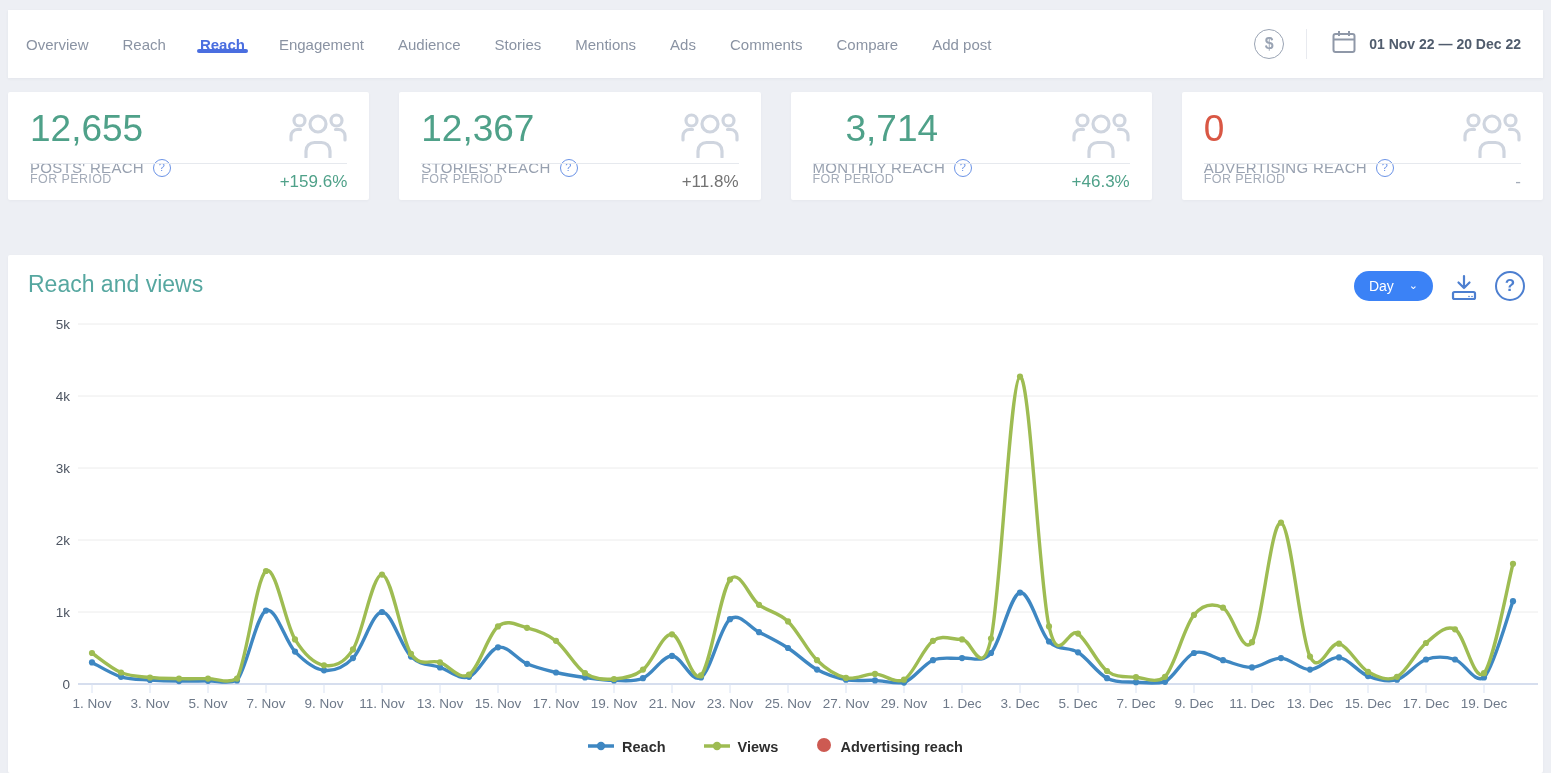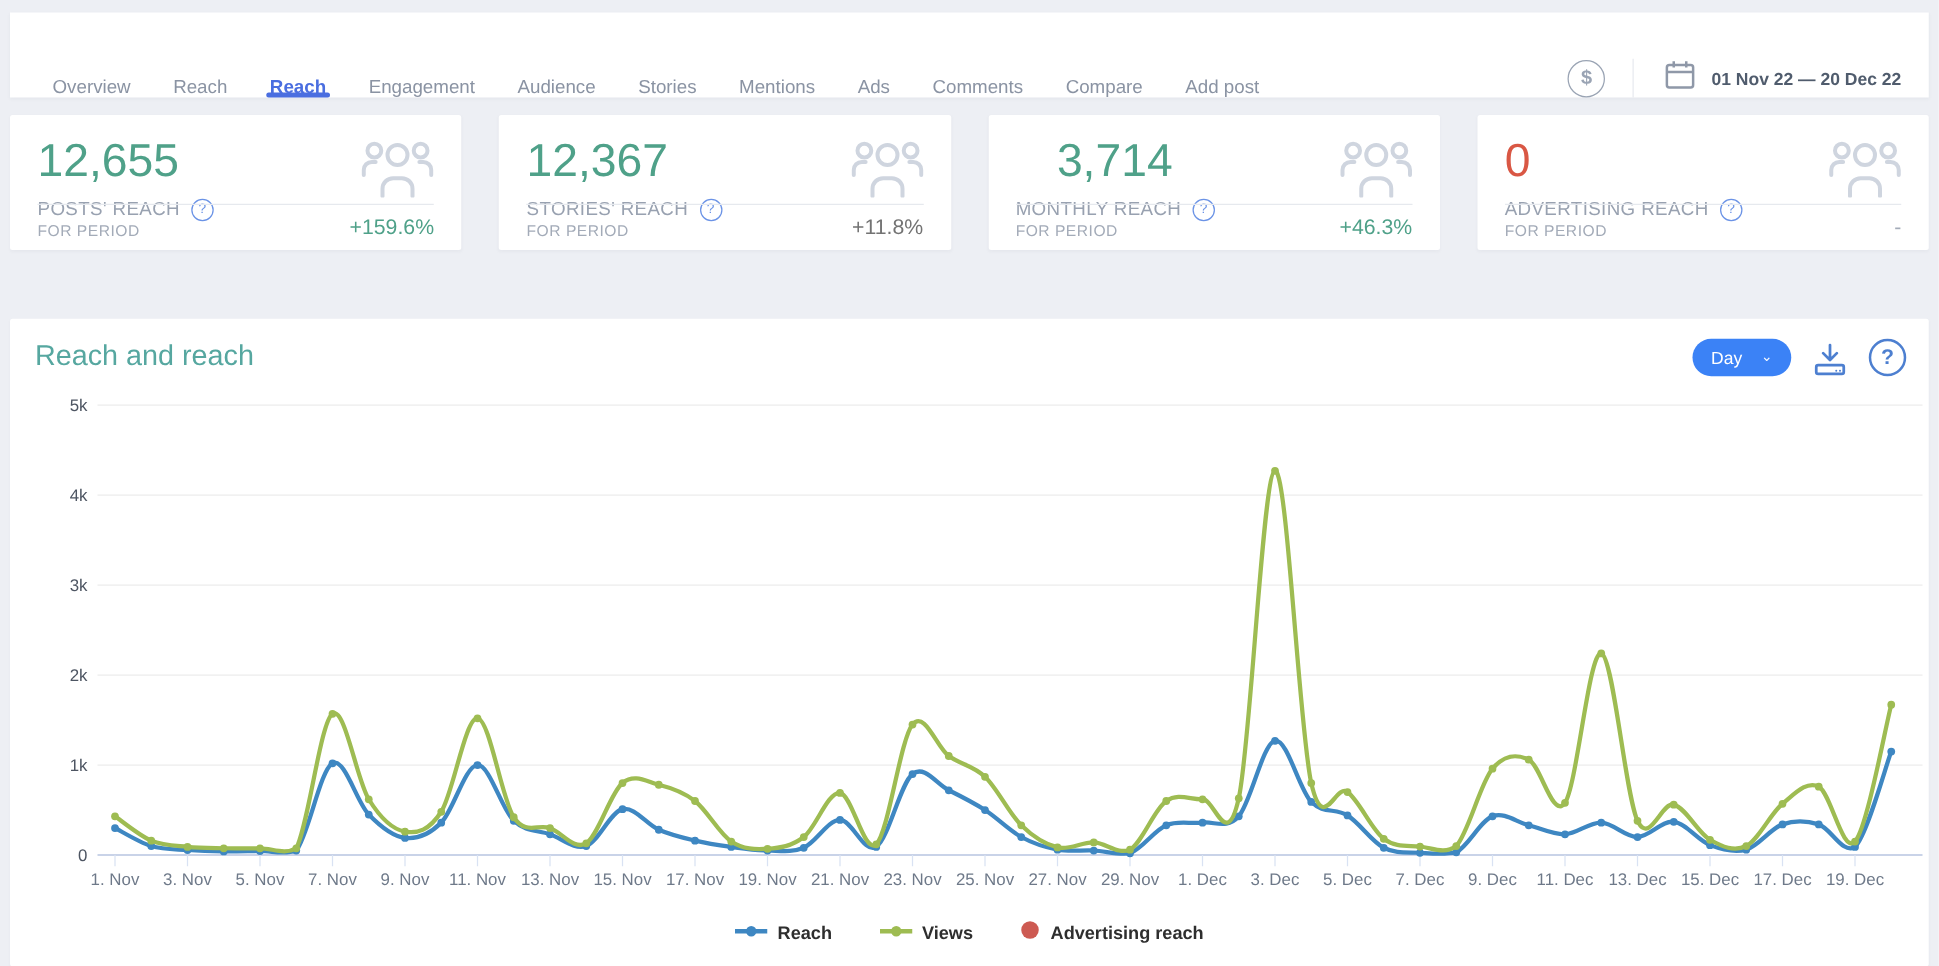--- a/index.html
+++ b/index.html
@@ -5,21 +5,21 @@
   * { box-sizing: border-box; }
   html,body { margin:0; padding:0; }
   body {
     width:1551px; height:773px; position:relative; overflow:hidden;
     background:#edeff4; font-family:"Liberation Sans", sans-serif;
   }
   
   .navbar {
     position:absolute; top:10px; left:8px; right:8px; height:68px;
     background:#ffffff; box-shadow:0 1px 3px rgba(40,50,80,.05);
-    display:flex; align-items:flex-end; padding-left:17px;
+    display:flex; align-items:center; padding-left:1px;
   }
   .nav-items { display:flex; align-items:stretch; flex:1; }
   .nav-item {
     font-size:15px; color:#8a93a3; cursor:pointer; position:relative;
     display:flex; align-items:center; padding:0 17px; white-space:nowrap;
   }
   .nav-item.active { color:#4a6ee0; font-weight:bold; }
   .nav-item.active::after {
     content:""; position:absolute; left:14px; right:14px; bottom:0; height:4px;
     background:#4a6ee0; border-radius:2px;
@@ -46,21 +46,21 @@
   }
   .help-circle {
     width:18px; height:18px; border:1.5px solid #6b93e6; border-radius:50%;
     color:#6b93e6; font-size:11px; line-height:1; display:inline-flex;
     align-items:center; justify-content:center; cursor:pointer; flex:none;
   }
   .people-icon { position:absolute; top:20px; right:22px; }
   .card-footer {
     position:absolute; left:22px; right:22px; bottom:8px;
     border-top:1px solid #e6e9ee; padding-top:8px;
-    display:flex; justify-content:space-between; align-items:flex-end;
+    display:flex; justify-content:space-between; align-items:flex-start;
   }
   .period-label { font-size:12.5px; color:#a3abb8; letter-spacing:.4px; }
   .period-change { font-size:17px; color:#4fa189; }
   
   .chart-panel {
     position:absolute; top:255px; left:8px; right:8px; height:518px;
     background:#fff; border-radius:2px; box-shadow:0 1px 3px rgba(40,50,80,.04);
   }
   .chart-title { position:absolute; top:16px; left:20px; font-size:23px; color:#56a7a0; }
   .chart-controls { position:absolute; top:15px; right:18px; display:flex; align-items:center; gap:15px; }
@@ -192,21 +192,21 @@
           <path d="M56 28 v-4 a6.5 6.5 0 0 0 -6.5 -6.5 h-3" stroke-linecap="round"></path>
         </svg></span>
     <div class="card-footer">
       <span class="period-label">FOR PERIOD</span>
       <span class="period-change" style="color: rgb(163, 171, 184);">-</span>
     </div>
   </div>
 </div>
 
 <div class="chart-panel">
-  <div class="chart-title">Reach and reach</div>
+  <div class="chart-title">Reach and views</div>
   <div class="chart-controls">
     <button class="day-btn">
       <span>Day</span>
       <span class="day-caret">⌄</span>
     </button>
     <button class="icon-btn">
       <svg width="32" height="32" viewBox="0 0 32 32" fill="none" stroke="#4d7fd0" stroke-width="2.2">
         <path d="M16 4 v12 M16 16 l-5.5 -5.5 M16 16 l5.5 -5.5" stroke-linecap="round" stroke-linejoin="round" transform="translate(0,2)"></path>
         <rect x="5" y="22" width="22" height="7" rx="1.5"></rect>
         <circle cx="21" cy="26.5" r="0.8" fill="#4d7fd0" stroke="none"></circle>

